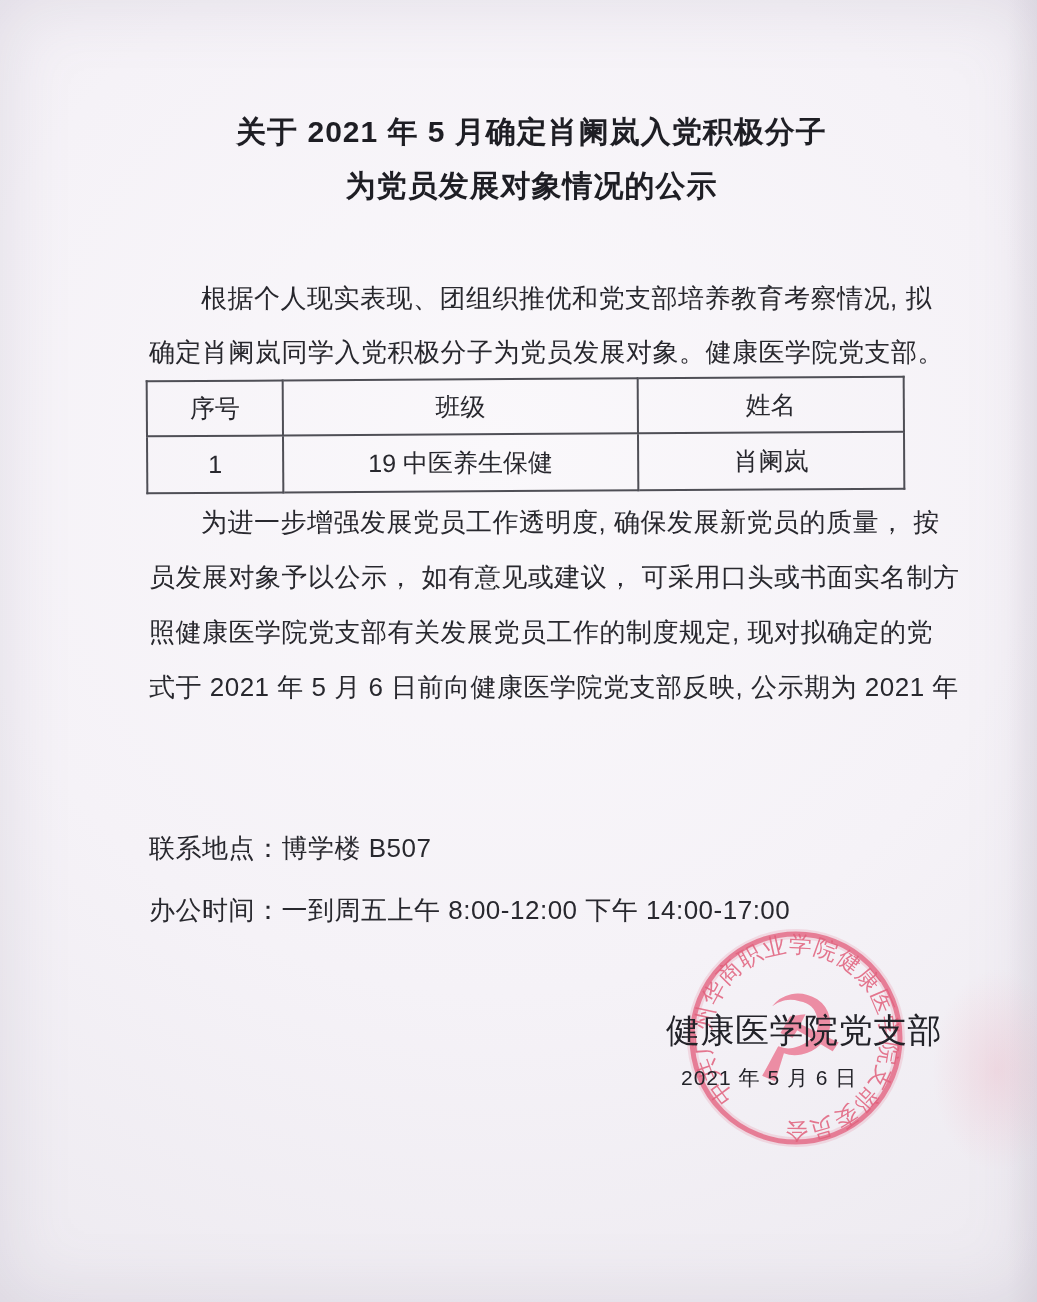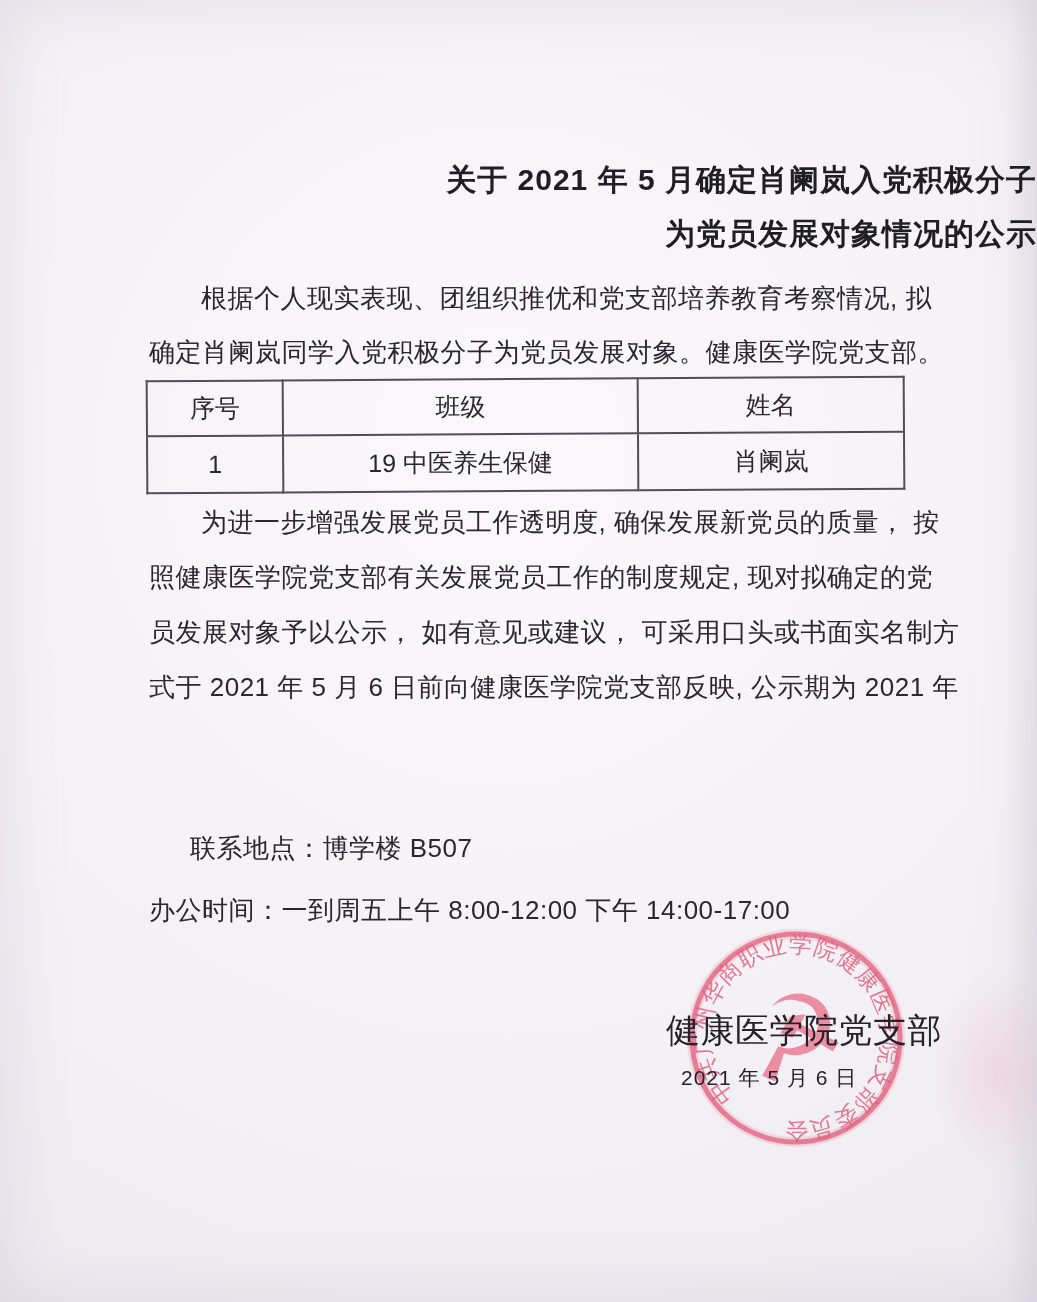--- a/index.html
+++ b/index.html
@@ -5,22 +5,22 @@
   html,body{margin:0;padding:0;background:#dddbe0;}
   .page{
     position:relative;width:1037px;height:1302px;overflow:hidden;
     background:
       radial-gradient(95% 75% at 48% 35%, #faf8fb 0%, #f5f2f7 55%, #edeaf0 100%);
     box-shadow: inset 0 0 70px rgba(140,130,155,0.18);
     font-family:"Liberation Sans","DejaVu Sans",sans-serif;
     color:#26262b;
   }
   .title{
-    position:absolute;left:26px;width:1011px;text-align:right;
-    font-size:30px;font-weight:700;letter-spacing:1px;white-space:nowrap;color:#1e1e24;margin-top:48px;
+    position:absolute;left:26px;width:1011px;text-align:center;
+    font-size:30px;font-weight:700;letter-spacing:1px;white-space:nowrap;color:#1e1e24;
   }
   .title.t1{top:112px;}
   .title.t2{top:166px;}
   .para{position:absolute;left:149px;width:762px;}
   .para .line{height:55px;line-height:55px;font-size:26px;letter-spacing:0.5px;white-space:nowrap;color:#28282e;}
   .para1{top:271px;}
   .para1 .line{height:54px;line-height:54px;}
   .para2{top:495px;}
   .indent{padding-left:52px;text-align:right;}
   table.tbl{
@@ -29,21 +29,21 @@
     transform:rotate(-0.35deg);
   }
   table.tbl th,table.tbl td{
     border:2px solid #4f4f56;text-align:center;vertical-align:middle;
     font-size:25px;font-weight:400;color:#28282e;padding:0;
   }
   table.tbl thead tr{height:55px;}
   table.tbl tbody tr{height:57px;}
   col.c1{width:136px;} col.c2{width:355px;} col.c3{width:266px;}
   .contact{position:absolute;left:149px;font-size:26px;letter-spacing:0.5px;white-space:nowrap;color:#28282e;line-height:36px;}
-  .contact.c-loc{top:830px;margin-left:41px;}
+  .contact.c-loc{top:830px;}
   .contact.c-hrs{top:892px;}
   .sig{position:absolute;white-space:nowrap;z-index:2;color:#222228;}
   .sig-org{left:666px;top:1008px;font-size:34px;letter-spacing:0.5px;}
   .sig-date{left:681px;top:1064px;font-size:21px;letter-spacing:1px;}
   .seal{position:absolute;left:666px;top:908px;width:260px;height:260px;z-index:1;}
   .seal-ring-txt{font-family:"Liberation Sans","DejaVu Sans",sans-serif;font-size:23px;letter-spacing:1px;fill:#e1607c;opacity:0.85;}
   .seal-emblem{font-family:"DejaVu Sans",sans-serif;font-size:112px;font-weight:bold;fill:#ec8099;opacity:0.88;}
   .smudge{
     position:absolute;right:-50px;top:930px;width:180px;height:280px;border-radius:50%;
     background:radial-gradient(closest-side, rgba(235,165,182,0.28), rgba(235,165,182,0) 72%);
@@ -88,22 +88,22 @@
       <tr>
         <td>1</td>
         <td>19 中医养生保健</td>
         <td>肖阑岚</td>
       </tr>
     </tbody>
   </table>
 
   <div class="para para2">
     <div class="line indent">为进一步增强发展党员工作透明度, 确保发展新党员的质量， 按</div>
+    <div class="line">员发展对象予以公示， 如有意见或建议， 可采用口头或书面实名制方</div>
     <div class="line">照健康医学院党支部有关发展党员工作的制度规定, 现对拟确定的党</div>
-    <div class="line">员发展对象予以公示， 如有意见或建议， 可采用口头或书面实名制方</div>
     <div class="line">式于 2021 年 5 月 6 日前向健康医学院党支部反映, 公示期为 2021 年</div>
   </div>
 
   <div class="contact c-loc">联系地点：博学楼 B507</div>
   <div class="contact c-hrs">办公时间：一到周五上午 8:00-12:00 下午 14:00-17:00</div>
 
   <svg class="seal" viewBox="0 0 260 260" width="260" height="260" xmlns="http://www.w3.org/2000/svg">
     <defs>
       <path id="sealcircle" d="M 69.9 190.1 A 85 85 0 1 1 190.1 69.9 A 85 85 0 1 1 69.9 190.1" fill="none"></path>
     </defs>

